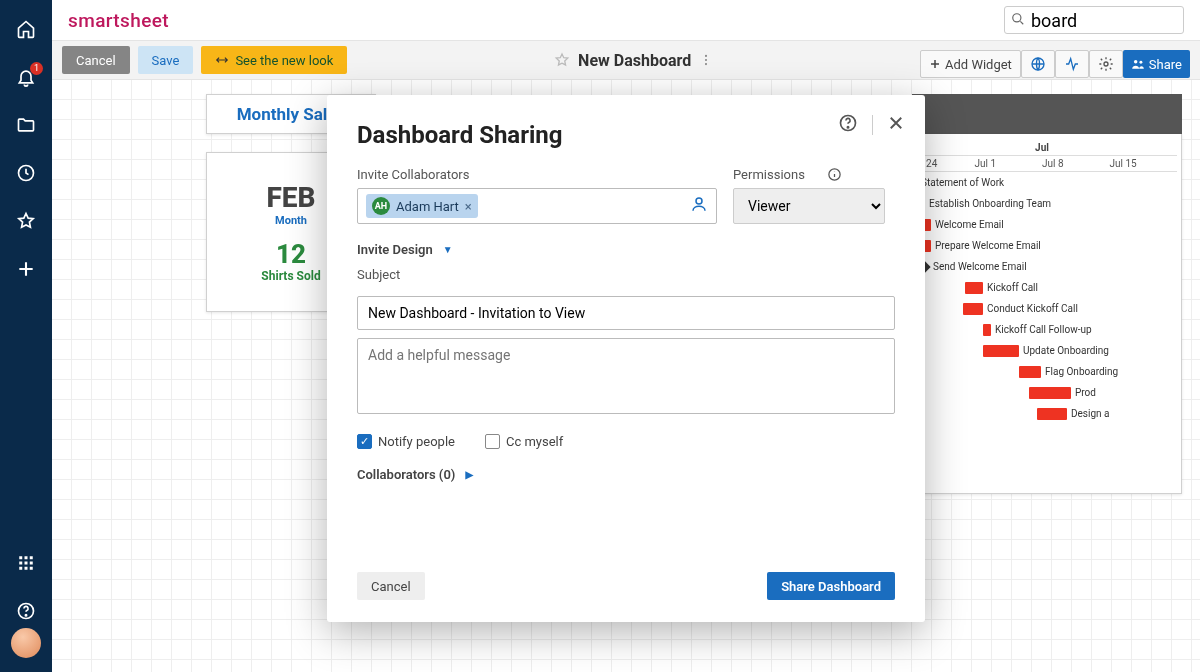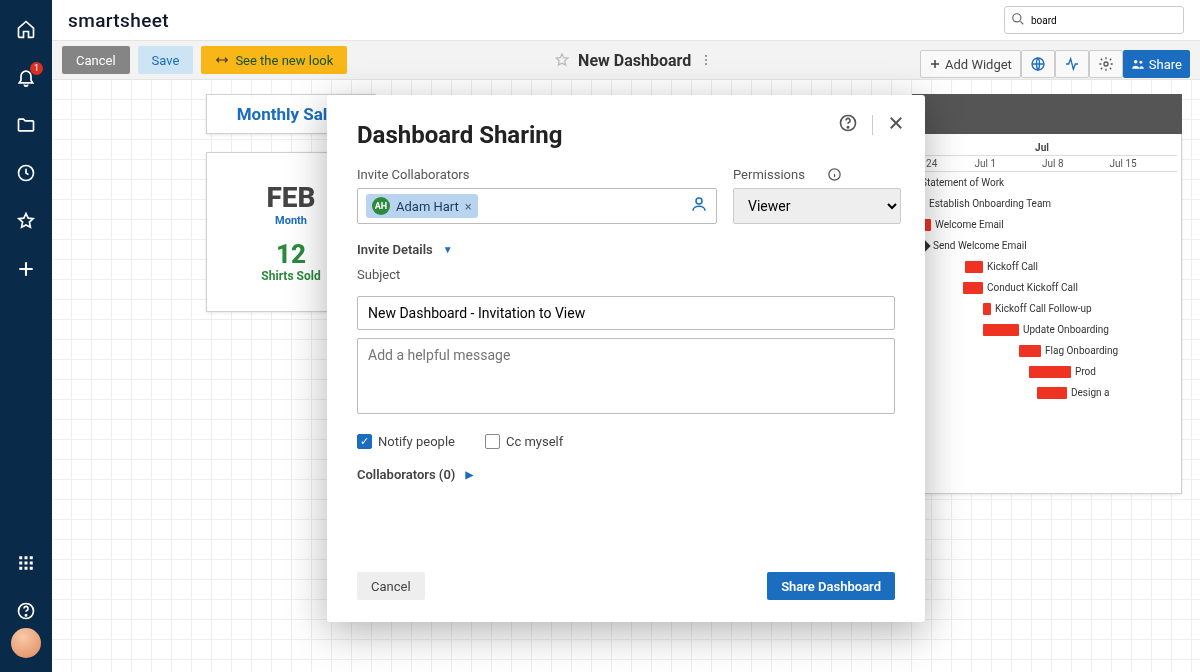--- a/index.html
+++ b/index.html
@@ -4,23 +4,23 @@
 <style>
 * { box-sizing: border-box; margin: 0; padding: 0; font-family: -apple-system, BlinkMacSystemFont, "Segoe UI", Roboto, Arial, sans-serif; }
 html, body { width: 1200px; height: 672px; overflow: hidden; background: #fff; }
 .app { display: flex; height: 672px; }
 .leftrail { width: 52px; background: #0a2a4a; display: flex; flex-direction: column; align-items: center; padding-top: 18px; gap: 26px; position: relative; }
 .leftrail .rail-icon { width: 22px; height: 22px; color: #fff; display:flex; align-items:center; justify-content:center; cursor:pointer; position:relative; }
 .leftrail .avatar { width: 30px; height:30px; border-radius:50%; background: radial-gradient(circle at 40% 30%, #f9c9a9, #e08a5a); position:absolute; bottom:14px; left:11px; cursor:pointer; }
 .badge-dot { position:absolute; top:-4px; right:-6px; background:#d93025; color:#fff; font-size:9px; border-radius:8px; padding:0 4px; line-height:13px; }
 .main { flex:1; display:flex; flex-direction:column; }
 .topbar { height:40px; display:flex; align-items:center; padding:0 16px; gap:16px; }
-.logo { font-weight:500; color:#0f172a; font-size:19px; letter-spacing:.4px; }
+.logo { font-weight:500; color:#be185d; font-size:19px; letter-spacing:.4px; }
 .search-wrap { margin-left:auto; }
-.search { width:180px; height:28px; border:1px solid #ccc; border-radius:3px; font-size:10px; padding:0 8px 0 26px; background:#fff; }
+.search { width:180px; height:28px; border:1px solid #ccc; border-radius:3px; font-size:18px; padding:0 8px 0 26px; background:#fff; }
 .search-icon-pos { position:relative; }
 .search-icon-pos svg { position:absolute; left:7px; top:6px; }
 .toolbar { height:40px; background:#f3f3f3; border-top:1px solid #e4e4e4; border-bottom:1px solid #e4e4e4; display:flex; align-items:center; padding:0 10px; gap:8px; }
 .btn { height:28px; border:none; border-radius:2px; font-size:13px; padding:0 14px; cursor:pointer; display:flex; align-items:center; gap:6px; }
 .btn-cancel { background:#858585; color:#fff; }
 .btn-save { background:#cde4f5; color:#1a6dbf; }
 .btn-newlook { background:#f8b617; color:#14532d; }
 .tb-center { flex:1; display:flex; align-items:center; justify-content:center; gap:8px; font-weight:700; color:#333; font-size:16px; }
 .tb-right { display:flex; align-items:center; gap:0;margin-top:8px; }
 .tb-iconbtn { height:28px; min-width:30px; border:1px solid #ccc; background:#f9f9f9; border-radius:2px; display:flex; align-items:center; justify-content:center; font-size:13px; padding:0 8px; cursor:pointer; color:#444; }
@@ -48,21 +48,21 @@
 .modal .close-row .divider { width:1px; height:20px; background:#ccc; }
 .modal .icon-btn { cursor:pointer; color:#555; }
 .field-row { display:flex; gap:16px; }
 .label { font-size:13px; color:#555; margin-bottom:6px; display:block; }
 .label-row { display:flex; align-items:center; gap:22px; }
 .collab-input { border:1px solid #bbb; border-radius:2px; height:36px; display:flex; align-items:center; padding:0 8px; gap:6px; position:relative; width:360px; }
 .chip { background:#b9d4ee; border-radius:3px; height:24px; display:flex; align-items:center; padding:0 6px; gap:6px; font-size:13px; color:#1a3a5a; }
 .chip .av { width:18px; height:18px; border-radius:50%; background:#2b8a3e; color:#fff; font-size:9px; display:flex; align-items:center; justify-content:center; font-weight:700; }
 .chip .x { cursor:pointer; color:#4b6a8a; font-size:13px; }
 .collab-input .person-icon { margin-left:auto; color:#1a6dbf; }
-.perm-select { background:#eee; border:1px solid #ccc; border-radius:2px; height:36px; width:168px; font-size:14px; padding:0 10px; }
+.perm-select { background:#eee; border:1px solid #ccc; border-radius:2px; height:36px; width:152px; font-size:14px; padding:0 10px; }
 .toggle-link { font-size:13px; color:#444; font-weight:600; display:flex; align-items:center; gap:10px; cursor:pointer; }
 .toggle-link .chev { color:#1a6dbf; font-size:10px; }
 .subject-input { width:100%; height:34px; border:1px solid #bbb; border-radius:2px; padding:0 10px; font-size:14px; }
 .msg-input { width:100%; height:76px; border:1px solid #bbb; border-radius:2px; padding:8px 10px; font-size:14px; resize:none; }
 .checkrow { display:flex; gap:30px; margin-top:16px; font-size:13px; color:#444; align-items:center; }
 .checkrow label { display:flex; align-items:center; gap:6px; cursor:pointer; }
 .cbox { width:15px; height:15px; border:1px solid #888; border-radius:2px; display:inline-flex; align-items:center; justify-content:center; }
 .cbox.checked { background:#1a6dbf; border-color:#1a6dbf; color:#fff; font-size:11px; }
 .modal-footer { display:flex; margin-top:90px; }
 .btn-cancel2 { background:#eee; color:#444; }
@@ -226,20 +226,25 @@
           </div>
           <div class="gantt-row">
             <div style="width: 8px;"></div>
             <div class="gantt-bar" style="width: 10px;"></div>
             <div class="gantt-lbl">Establish Onboarding Team</div>
           </div>
           <div class="gantt-row">
             <div style="width: 14px;"></div>
             <div class="gantt-bar" style="width: 10px;"></div>
             <div class="gantt-lbl">Welcome Email</div>
+          </div>
+          <div class="gantt-row">
+            <div style="width: 14px;"></div>
+            <div class="gantt-bar" style="width: 10px;"></div>
+            <div class="gantt-lbl">Prepare Welcome Email</div>
           </div>
           <div class="gantt-row">
             <div style="width: 14px;"></div>
             <div style="width: 8px; height: 8px; background: rgb(51, 51, 51); transform: rotate(45deg);"></div>
             <div class="gantt-lbl">Send Welcome Email</div>
           </div>
           <div class="gantt-row">
             <div style="width: 58px;"></div>
             <div class="gantt-bar" style="width: 18px;"></div>
             <div class="gantt-lbl">Kickoff Call</div>
@@ -321,21 +326,21 @@
                   </svg>
               </div>
               <select class="perm-select">
                 <option>Viewer</option>
               </select>
             </div>
           </div>
 
           <div class="spacer-18"></div>
           <div class="toggle-link">
-            <span>Invite Details</span>
+            <span>Invite Design</span>
             <span class="chev">▼</span>
           </div>
 
           <div class="spacer-10"></div>
           <span class="label">Subject</span>
           <div class="spacer-8"></div>
           <input class="subject-input" value="New Dashboard - Invitation to View" style="">
           <div class="spacer-8"></div>
           <textarea class="msg-input" placeholder="Add a helpful message" style=""></textarea>
 

